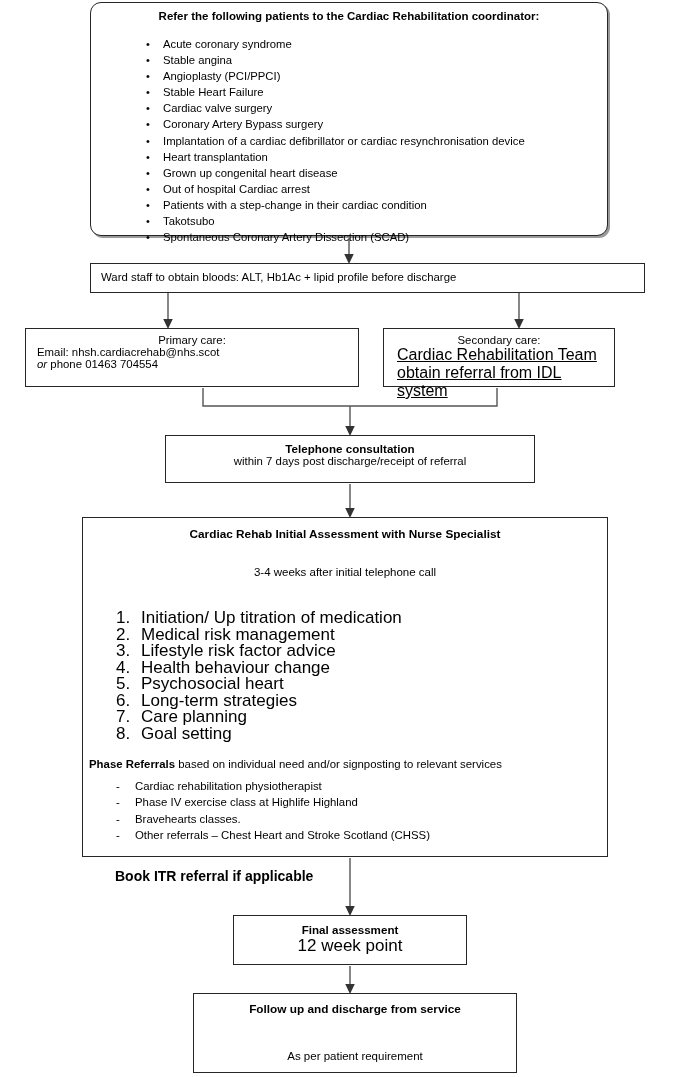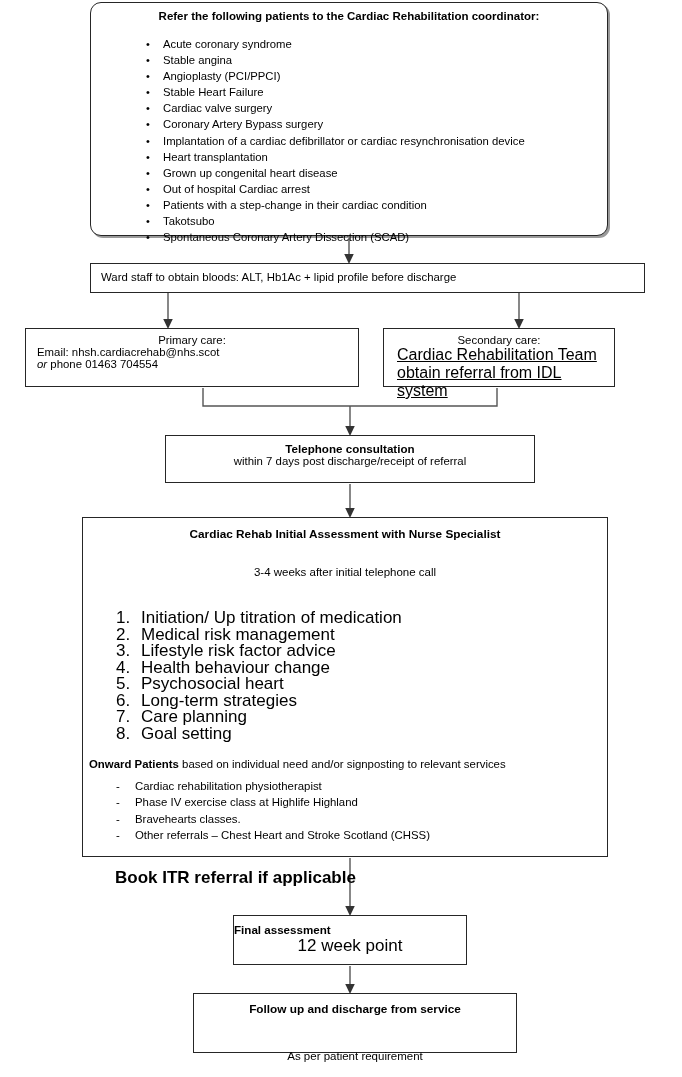--- a/index.html
+++ b/index.html
@@ -41,29 +41,29 @@
   #box-assess .h1{font-size:11.8px;font-weight:bold;text-align:center;padding-top:9px;}
   #box-assess .h2{font-size:11.5px;text-align:center;padding-top:25px;}
   ol.num{list-style:none;margin:0;padding:32px 0 0 0;counter-reset:n;}
   ol.num li{counter-increment:n;font-size:17px;line-height:16.5px;padding-left:58px;position:relative;}
   ol.num li:before{content:counter(n) ".";position:absolute;left:33px;}
   #box-assess .onw{font-size:11.4px;padding:16px 0 0 6px;}
   #box-assess .onw b{font-weight:bold;}
   ul.dash{list-style:none;margin:8px;padding:0;}
   ul.dash li{font-size:11.4px;line-height:16.3px;padding-left:44px;position:relative;}
   ul.dash li:before{content:"-";position:absolute;left:25px;}
-  #box-assess .itr{font-size:17px;font-weight:bold;padding:17px 0 0 32px;}
+  #box-assess .itr{font-size:14px;font-weight:bold;padding:17px 0 0 32px;}
 
   
   #box-final{left:233px;top:915px;width:234px;height:50px;}
-  #box-final .l1{font-size:11.6px;font-weight:bold;padding-top:7px;}
+  #box-final .l1{font-size:11.6px;font-weight:bold;text-align:center;padding-top:7px;}
   #box-final .l2{font-size:17px;text-align:center;}
 
   
-  #box-follow{left:193px;top:993px;width:324px;height:60px;}
+  #box-follow{left:193px;top:993px;width:324px;height:80px;}
   #box-follow .l1{font-size:11.8px;font-weight:bold;text-align:center;padding-top:8px;}
   #box-follow .l2,#box-follow .l3,#box-follow .l4{font-size:11.5px;text-align:center;line-height:17px;margin-top:32px;}
 </style>
 </head>
 <body>
 
 <div id="chart">
 
   <svg class="conn" viewBox="0 0 682 1077">
     <defs>
@@ -131,21 +131,21 @@
     <ol class="num">
       <li>Initiation/ Up titration of medication</li>
       <li>Medical risk management</li>
       <li>Lifestyle risk factor advice</li>
       <li>Health behaviour change</li>
       <li>Psychosocial heart</li>
       <li>Long-term strategies</li>
       <li>Care planning</li>
       <li>Goal setting</li>
     </ol>
-    <div class="onw"><b>Onward Patients</b><span> based on individual need and/or signposting to relevant services</span></div>
+    <div class="onw"><b>Phase Referrals</b><span> based on individual need and/or signposting to relevant services</span></div>
     <ul class="dash">
       <li>Cardiac rehabilitation physiotherapist</li>
       <li>Phase IV exercise class at Highlife Highland</li>
       <li>Bravehearts classes.</li>
       <li>Other referrals – Chest Heart and Stroke Scotland (CHSS)</li>
     </ul>
     <div class="itr">Book ITR referral if applicable</div>
   </div>
 
   <div class="box" id="box-final">

